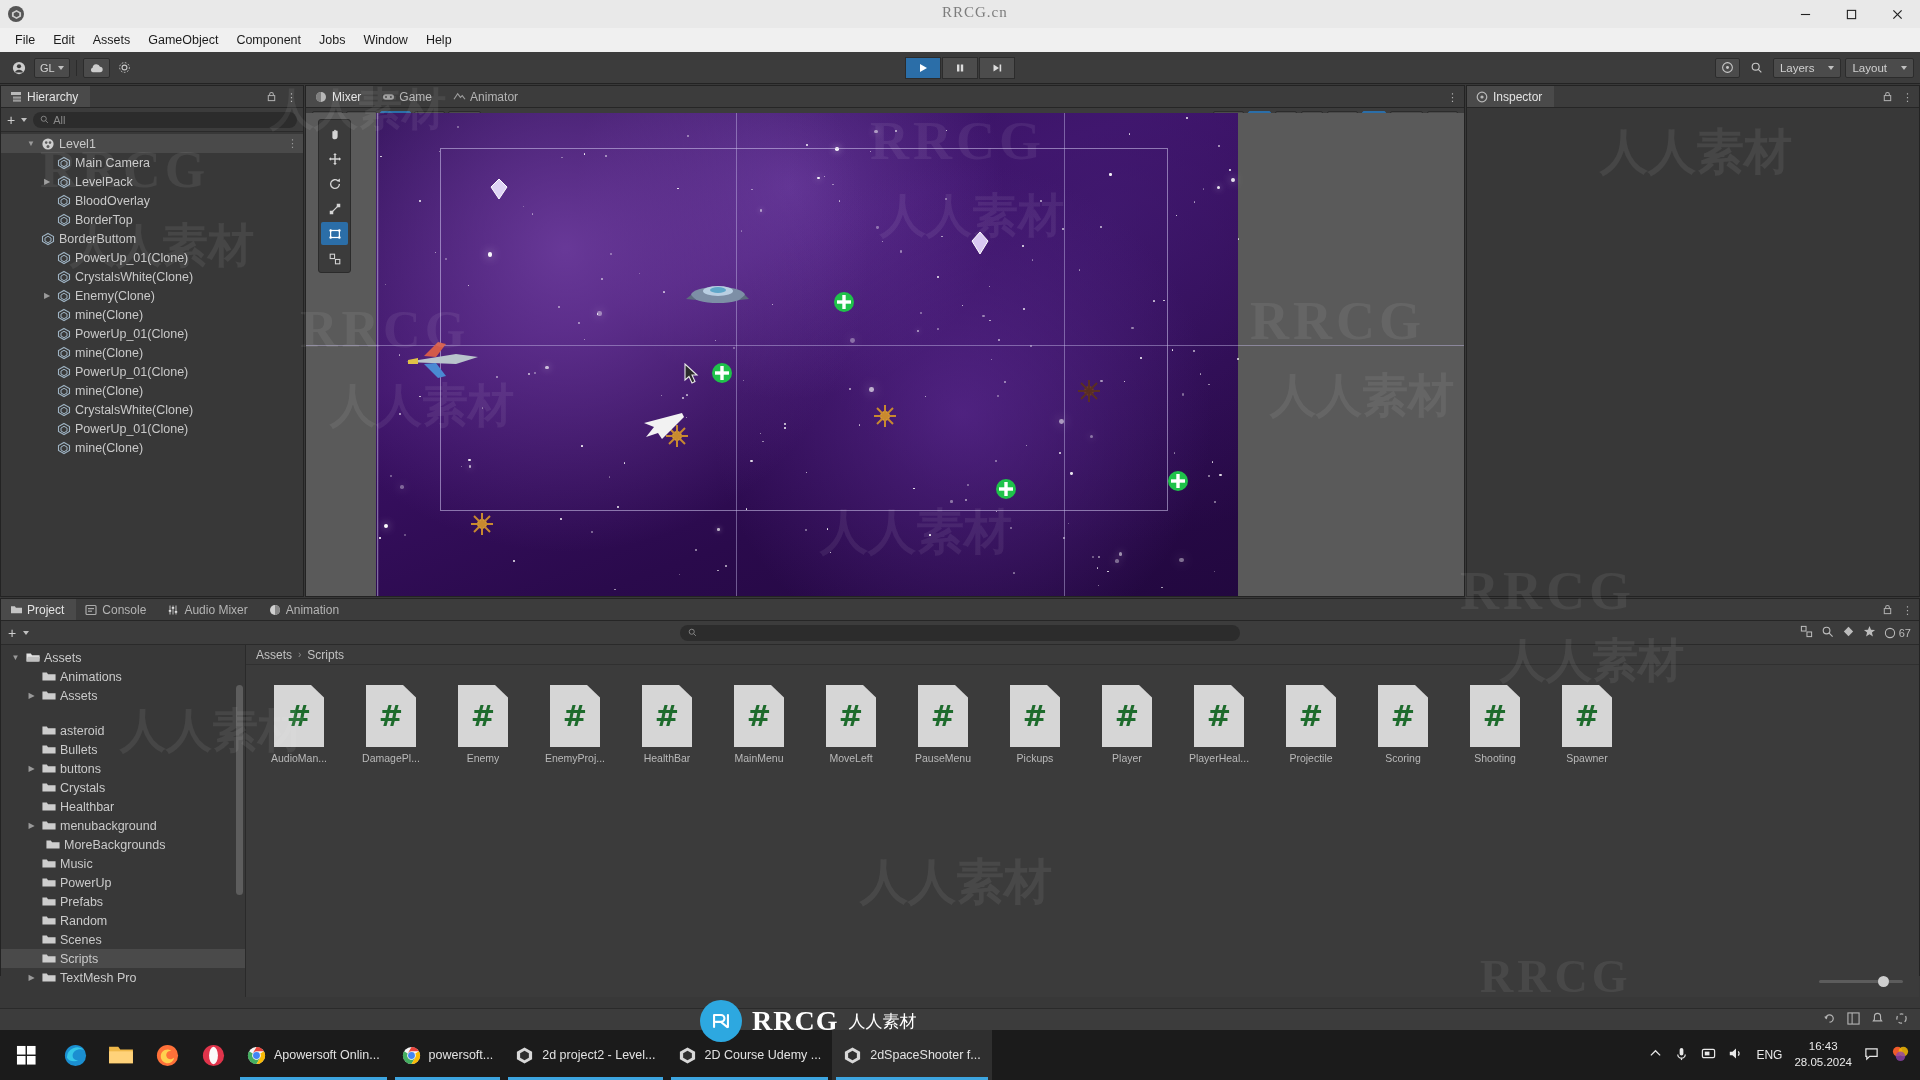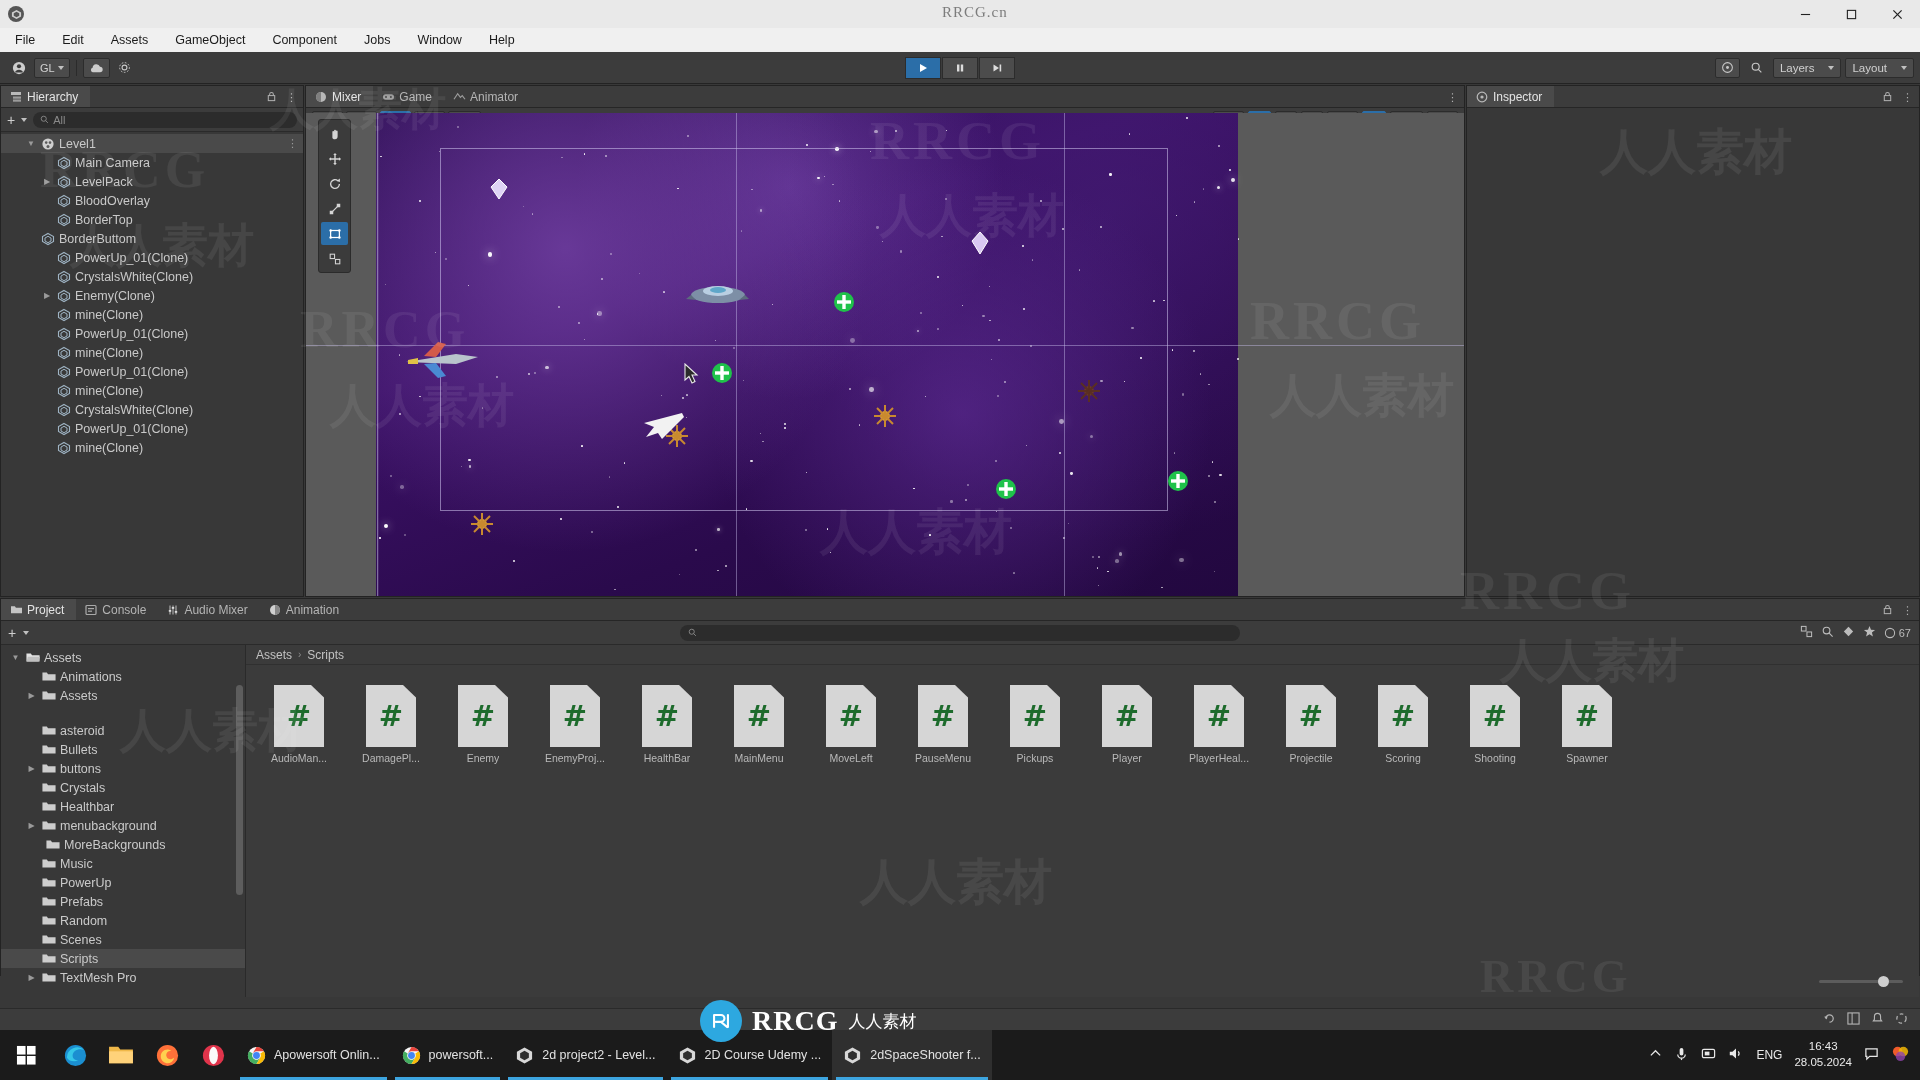--- a/index.html
+++ b/index.html
@@ -32,21 +32,21 @@
   .winbtns { position: absolute; right: 0; top: 0; height: 28px; display: flex; }
   .winbtn {
     width: 46px; height: 28px; display: flex; align-items: center; justify-content: center;
     color: #222; font-size: 13px;
   }
   .winbtn svg { width: 11px; height: 11px; }
 
   
   .menubar {
     position: absolute; top: 28px; left: 0; width: 1920px; height: 24px;
-    background: #f0f0f0; display: flex; align-items: center; padding-left: 6px; gap: 9px;
+    background: #f0f0f0; display: flex; align-items: center; padding-left: 6px;
   }
   .menuitem {
     font-size: 12.5px; color: #1b1b1b; padding: 3px 9px; border-radius: 2px;
   }
 
   
   .editor {
     position: absolute; top: 52px; left: 0; width: 1920px; height: 978px;
     background: #383838;
   }

